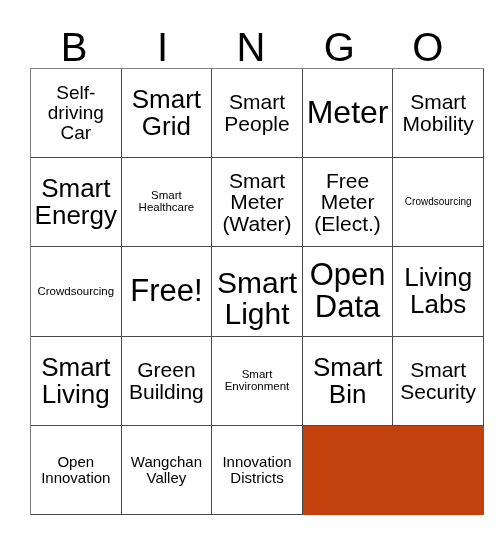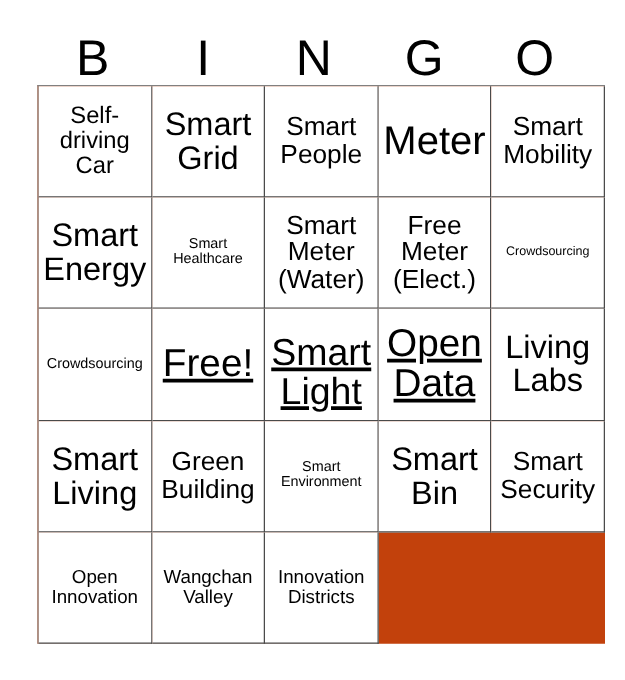--- a/index.html
+++ b/index.html
@@ -69,21 +69,21 @@
   }
   .cell-text {
     display: block;
     width: 100%;
     line-height: 1.04;
     word-break: break-word;
     hyphens: none;
   }
   
   .fs-xxl .cell-text { font-size: 32px; }
-  .fs-xl  .cell-text { font-size: 31px; text-decoration: underline; }
+  .fs-xl  .cell-text { font-size: 31px; }
   .fs-lg  .cell-text { font-size: 26px; }
   .fs-md  .cell-text { font-size: 21px; }
   .fs-sm  .cell-text { font-size: 19px; }
   .fs-xs  .cell-text { font-size: 15px; }
   .fs-xxs .cell-text { font-size: 11.5px; }
   .fs-tiny .cell-text { font-size: 10px; }
 </style>
 </head>
 <body>
 

